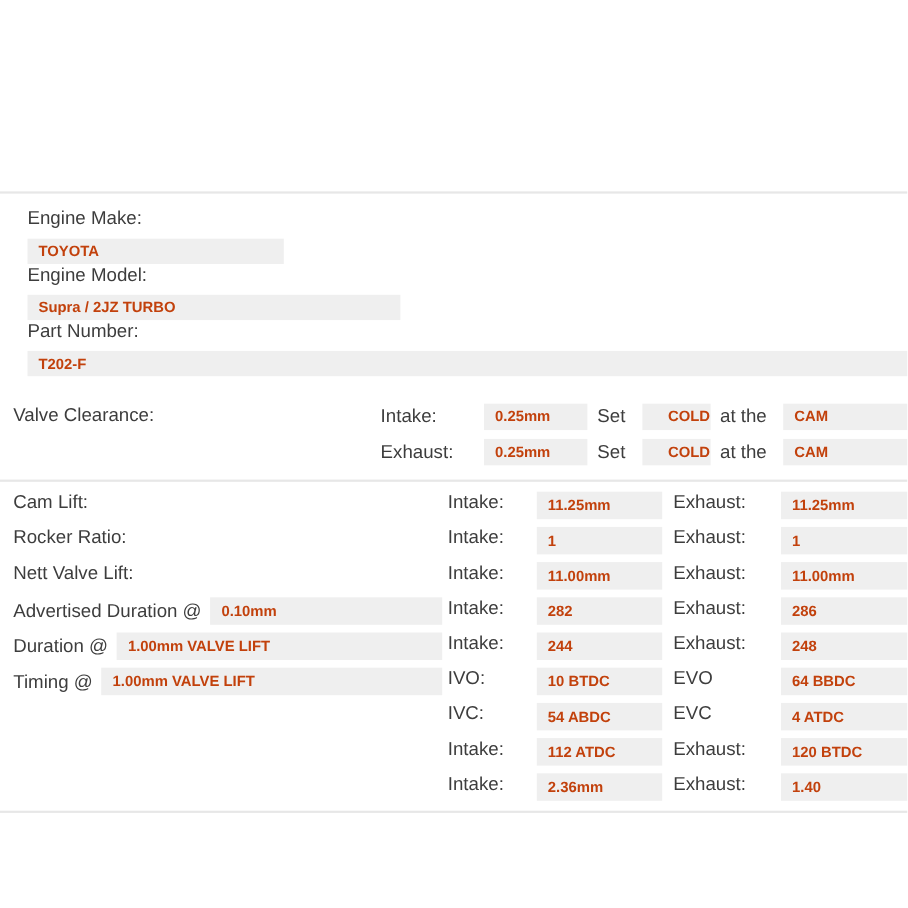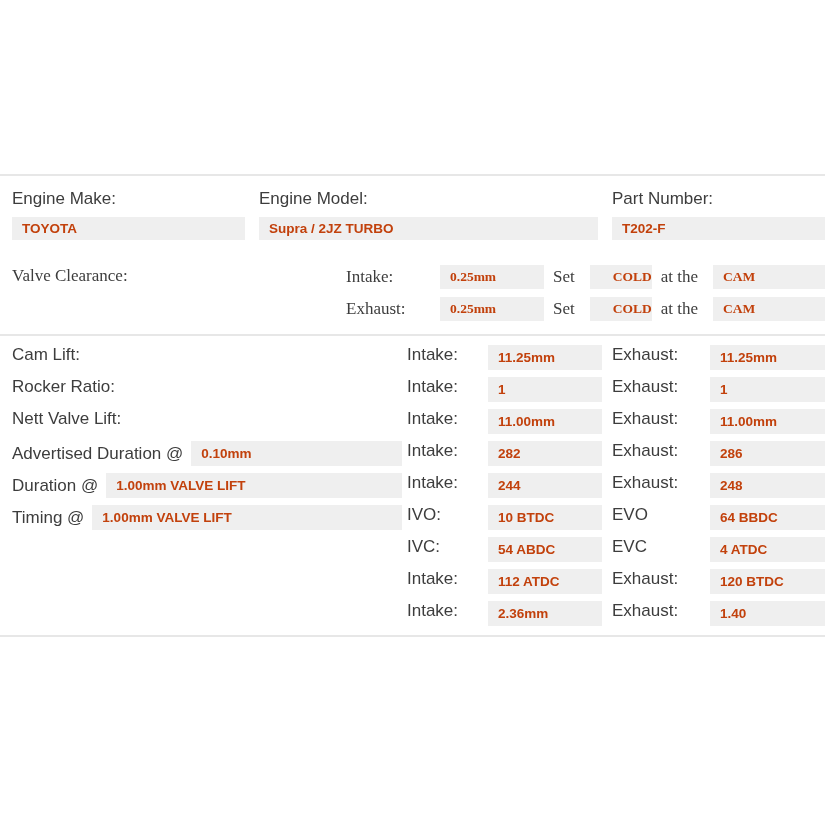--- a/index.html
+++ b/index.html
@@ -21,35 +21,35 @@
     font-weight: bold;
     font-size: 13.5px;
     color: #c2410c;
     box-sizing: border-box;
     padding-left: 10px;
     white-space: nowrap;
     overflow: hidden;
   }
 
   
-  .header { display: flex; padding: 13px 0 0 12px; }
+  .header { display: flex; padding: 13px 0 0 25px; flex-direction: column; }
   .hcol { }
   .hcol .label { line-height: 20px; margin-bottom: 8px; display: block; }
   .hcol .vbox { height: 23px; line-height: 23px; }
   .hcol-make  { width: 233px; margin-right: 14px; }
   .hcol-model { width: 339px; margin-right: 14px; }
   .hcol-part  { flex: 1; }
 
   
-  .valve { display: flex; margin-top: 21px; padding-left: 12px; font-family: Liberation Serif, serif; }
+  .valve { display: flex; margin-top: 21px; padding-left: 12px; }
   .vc-label { width: 334px; line-height: 30px; }
   .vc-rows { flex: 1; }
   .vc-row { display: flex; align-items: center; height: 32px; }
   .vc-port { width: 94px; }
-  .vc-val  { width: 104px; height: 24px; line-height: 24px; }
+  .vc-val  { width: 94px; height: 24px; line-height: 24px; }
   .vc-set  { margin-left: 9px; }
   .vc-cond { margin-left: 15px; width: 62px; height: 24px; line-height: 24px; text-align: right; }
   .vc-at   { margin-left: 9px; }
   .vc-loc  { margin-left: 15px; flex: 1; height: 24px; line-height: 24px; }
 
   
   .table { margin-top: 9px; padding-left: 12px; }
   .row { display: flex; align-items: flex-start; height: 32px; }
   .c-left { width: 390px; display: flex; align-items: center; }
   .c-left .label { white-space: nowrap; }

